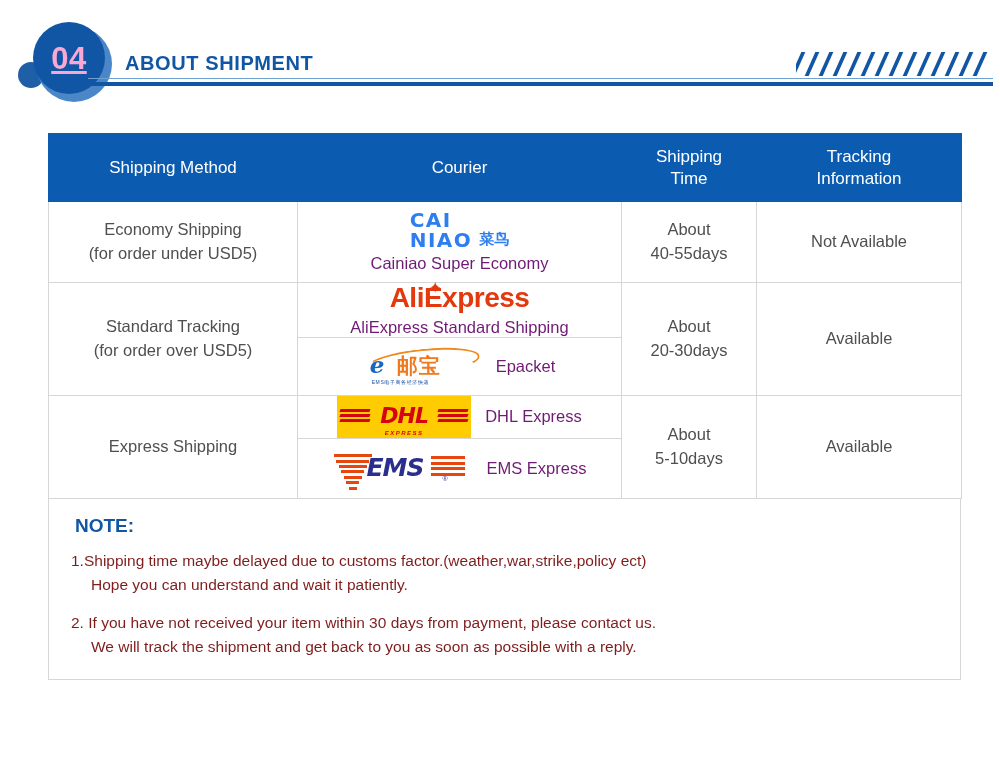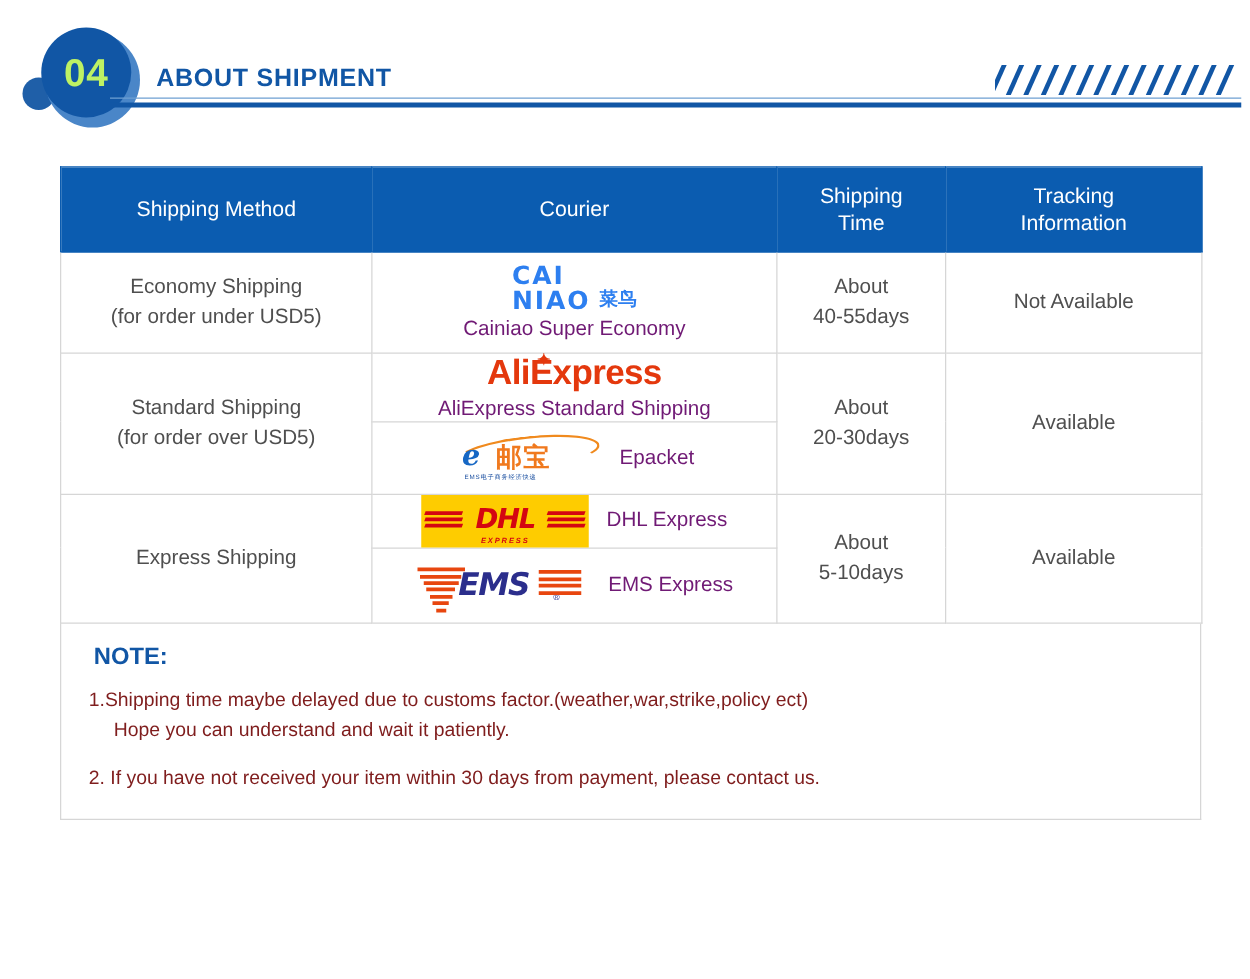--- a/index.html
+++ b/index.html
@@ -37,25 +37,26 @@
     position: absolute;
     left: 33px; top: 22px;
     width: 72px; height: 72px;
     border-radius: 50%;
     background: #1156a5;
     display: flex;
     align-items: center;
     justify-content: center;
   }
   .hdr-num {
-    color: #bef264;
+    color: #f9a8d4;
     font-size: 31px;
     font-weight: bold;
     letter-spacing: 0.5px;
     line-height: 1;
+    text-decoration: underline;
   }
   .hdr-title {
     position: absolute;
     left: 125px; top: 52px;
     font-size: 20px;
     font-weight: bold;
     color: #1156a5;
     letter-spacing: 0.6px;
   }
   .hdr-rule {
@@ -408,21 +409,21 @@
           </div>
         </td>
         <td>
           <div class="cell-txt">Not Available</div>
         </td>
       </tr>
 
       <tr>
         <td rowspan="2" style="height:86px">
           <div class="cell-txt">
-            <div>Standard Shipping</div>
+            <div>Standard Tracking</div>
             <div>(for order over USD5)</div>
           </div>
         </td>
         <td class="courier-cell">
           <div class="alix">
             <span class="star">✦</span>
             <span>AliExpress</span>
           </div>
           <div class="courier-sub">AliExpress Standard Shipping</div>
         </td>
@@ -513,14 +514,15 @@
       </tr>
     </tbody>
   </table>
 
   <div class="note-box">
     <div class="note-title">NOTE:</div>
     <div class="note-line">1.Shipping time maybe delayed due to customs factor.(weather,war,strike,policy ect)</div>
     <div class="note-line indent">Hope you can understand and wait it patiently.</div>
     <div class="note-gap"></div>
     <div class="note-line">2. If you have not received your item within 30 days from payment, please contact us.</div>
+    <div class="note-line indent">We will track the shipment and get back to you as soon as possible with a reply.</div>
   </div>
 </div>
 
 </body></html>

